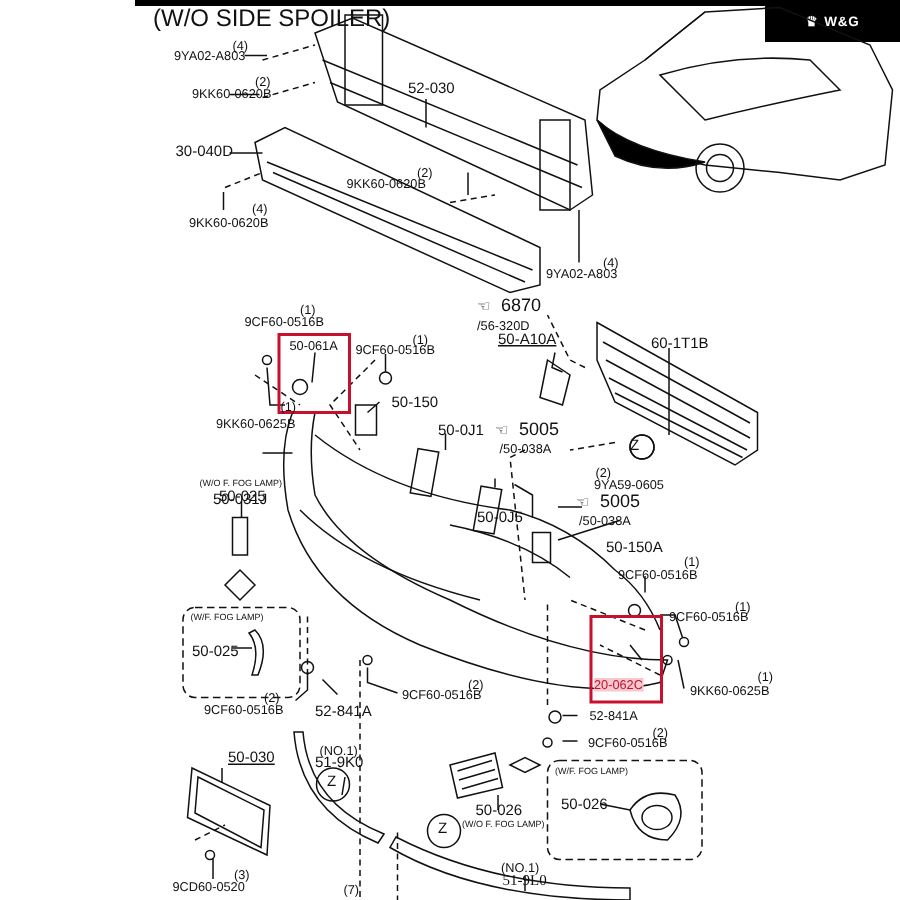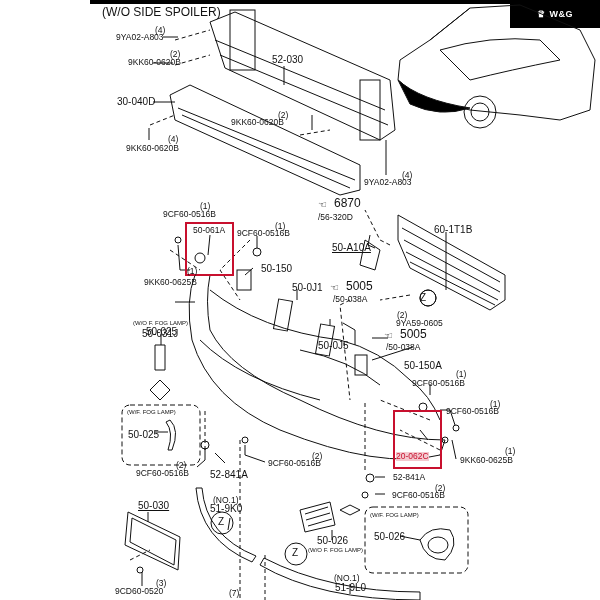--- a/index.html
+++ b/index.html
@@ -7,21 +7,21 @@
            font-family: "Liberation Sans", sans-serif; color: #111; }
     .topbar { position: absolute; left: 90px; top: 0; width: 510px; height: 4px; background: #000; }
     .brand { position: absolute; left: 510px; top: 0; width: 90px; height: 28px; background: #000;
              color: #fff; font-size: 9px; font-weight: bold; display: flex; align-items: center;
              justify-content: center; letter-spacing: 0.5px; }
     svg.art { position: absolute; left: 0; top: 0; }
     .lbl { position: absolute; font-size: 8.5px; line-height: 9px; white-space: nowrap; color: #111; }
     .lbl.big { font-size: 10px; }
     .lbl.xl { font-size: 12px; }
     .lbl.tiny { font-size: 6px; }
-    .lbl.title { font-size: 12px; }
+    .lbl.title { font-size: 16px; }
     .hl { position: absolute; border: 2px solid #c8102e; }
     .hl-text { color: #c8102e; background: #f3c9cf; }
   </style>
 </head>
 <body>
 
 <div class="topbar"></div>
 <div class="brand">
   <span style="margin-right:4px;">♛</span>
   <span>W&amp;G</span>
@@ -189,21 +189,21 @@
 <div class="lbl" style="left:278px;top:111px;">(2)</div>
 <div class="lbl" style="left:231px;top:118px;">9KK60-0620B</div>
 <div class="lbl" style="left:168px;top:135px;">(4)</div>
 <div class="lbl" style="left:126px;top:144px;">9KK60-0620B</div>
 <div class="lbl" style="left:402px;top:171px;">(4)</div>
 <div class="lbl" style="left:364px;top:178px;">9YA02-A803</div>
 
 <div class="lbl" style="left:318px;top:200px;font-size:10px;">☜</div>
 <div class="lbl xl" style="left:334px;top:199px;">6870</div>
 <div class="lbl" style="left:318px;top:213px;text-align:right;">/56-320D</div>
-<div class="lbl big" style="left:332px;top:243px;text-decoration:underline;">50-A10A</div>
+<div class="lbl big" style="left:332px;top:222px;text-decoration:underline;">50-A10A</div>
 <div class="lbl big" style="left:434px;top:225px;">60-1T1B</div>
 
 <div class="lbl" style="left:200px;top:202px;">(1)</div>
 <div class="lbl" style="left:163px;top:210px;">9CF60-0516B</div>
 <div class="lbl" style="left:193px;top:226px;">50-061A</div>
 <div class="lbl" style="left:275px;top:222px;">(1)</div>
 <div class="lbl" style="left:237px;top:229px;">9CF60-0516B</div>
 <div class="lbl" style="left:187px;top:267px;">(1)</div>
 <div class="lbl" style="left:144px;top:278px;">9KK60-0625B</div>
 <div class="lbl big" style="left:261px;top:264px;">50-150</div>
@@ -237,28 +237,28 @@
 <div class="lbl big" style="left:128px;top:430px;">50-025</div>
 <div class="lbl" style="left:176px;top:461px;">(2)</div>
 <div class="lbl" style="left:136px;top:469px;">9CF60-0516B</div>
 <div class="lbl big" style="left:210px;top:470px;">52-841A</div>
 <div class="lbl" style="left:312px;top:452px;">(2)</div>
 <div class="lbl" style="left:268px;top:459px;">9CF60-0516B</div>
 <div class="lbl" style="left:393px;top:473px;">52-841A</div>
 <div class="lbl" style="left:435px;top:484px;">(2)</div>
 <div class="lbl" style="left:392px;top:491px;">9CF60-0516B</div>
 
-<div class="lbl big" style="left:138px;top:501px;text-decoration:underline;">50-030</div>
+<div class="lbl big" style="left:152px;top:501px;text-decoration:underline;">50-030</div>
 <div class="lbl" style="left:213px;top:496px;">(NO.1)</div>
 <div class="lbl big" style="left:210px;top:504px;">51-9K0</div>
 <div class="lbl big" style="left:317px;top:536px;">50-026</div>
 <div class="lbl tiny" style="left:308px;top:546px;">(W/O F. FOG LAMP)</div>
 <div class="lbl tiny" style="left:370px;top:511px;">(W/F. FOG LAMP)</div>
 <div class="lbl big" style="left:374px;top:532px;">50-026</div>
 
 <div class="lbl" style="left:156px;top:579px;">(3)</div>
 <div class="lbl" style="left:115px;top:587px;">9CD60-0520</div>
 <div class="lbl" style="left:334px;top:574px;">(NO.1)</div>
-<div class="lbl big" style="left:335px;top:583px;">51-9L0</div>
+<div class="lbl big" style="left:335px;top:583px;font-family:Liberation Serif, serif;">51-9L0</div>
 <div class="lbl" style="left:229px;top:589px;">(7)</div>
 
 <div class="lbl big" style="left:218px;top:517px;">Z</div>
 <div class="lbl big" style="left:292px;top:548px;">Z</div>
 
 </body></html>

